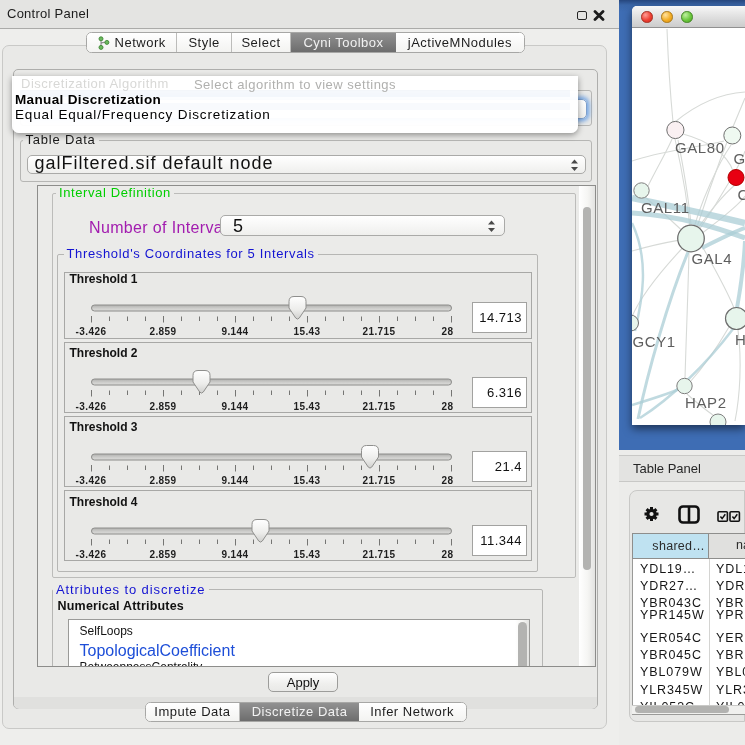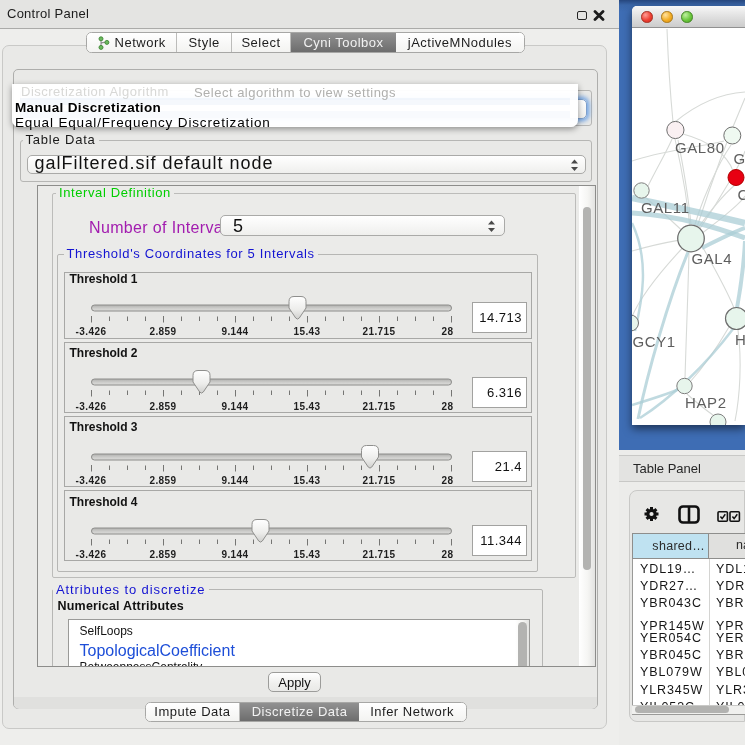--- a/index.html
+++ b/index.html
@@ -48,21 +48,21 @@
 #viewport { left:36.5px; top:184.5px; width:559px; height:482px; border:1px solid #8d8d8b;
   background:#ebebe9; overflow:hidden; }
 #viewport .vp { position:absolute; }
 
 .tpanel { position:absolute; left:26px; width:468.5px; border:1px solid #a8a8a6; background:#e9e9e7; }
 .tptitle { position:absolute; left:5px; top:5px; font-weight:bold; font-size:12px; color:#111; }
 .tfield { position:absolute; left:407px; width:55.5px; height:31px; background:#fff;
   border:1px solid #a2a2a0; font-size:13px; letter-spacing:0.5px; text-align:right; padding-right:4px; color:#111; }
 
 
-#popup { left:12px; top:84px; width:566px; height:43px; background:rgba(255,255,255,0.97);
+#popup { left:12px; top:76px; width:566px; height:57px; background:rgba(255,255,255,0.97);
   border-radius:0 0 7px 7px; box-shadow:0 2px 6px rgba(0,0,0,0.4); }
 
 
 .sbtrack { position:absolute; background:linear-gradient(90deg,#ffffff,#f5f5f3 55%,#e3e3e1); }
 .sbthumb { position:absolute; background:#b3b3b1; border-radius:4.5px; }
 
 
 #tpright { left:619px; top:450px; width:126px; height:295px; background:#ececea; }
 #tpbar { left:0; top:5px; width:126px; height:27px; background:#e3e3e1;
   border-top:1px solid #c8c8c6; border-bottom:1px solid #c8c8c6;
@@ -219,21 +219,21 @@
 <span class="vp" style="left:42px;top:456.3px;font-size:16px;color:#1d4ed8">TopologicalCoefficient</span>
 <span class="vp" style="left:42px;top:474.1px;font-size:12px;color:#111">BetweennessCentrality</span>
 <div class="vp sbtrack" style="left:477px;top:434.5px;width:14.5px;height:68px"></div>
 <div class="vp sbthumb" style="left:480px;top:436px;width:9.5px;height:66px"></div>
 
 </div>
 
   <div class="sbtrack" style="left:578.5px;top:185.5px;width:16.5px;height:480px"></div>
   <div class="sbthumb" style="left:582.5px;top:207px;width:8.5px;height:363px"></div>
 
-  <div class="abs" style="left:268px;top:671.5px;width:53px;height:20px;border:1px solid #9c9c9a;border-radius:5px;background:linear-gradient(#ffffff,#efefed 60%,#e9e9e7);font-size:13px;color:#111;text-align:center;line-height:19px">Apply</div>
+  <div class="abs" style="left:268px;top:671.5px;width:70px;height:20px;border:1px solid #9c9c9a;border-radius:5px;background:linear-gradient(#ffffff,#efefed 60%,#e9e9e7);font-size:13px;color:#111;text-align:center;line-height:19px">Apply</div>
 </div>
 
 <div id="popup" class="abs">
   <span class="abs" style="left:9px;top:-0.5px;font-size:13px;letter-spacing:0.5px;color:#d8d8d6">Discretization Algorithm</span>
   <div class="abs" style="left:8px;top:13.5px;width:550px;height:7px;background:rgba(110,155,215,0.07)"></div>
   <div class="abs" style="left:8px;top:26.5px;width:550px;height:7px;background:rgba(110,155,215,0.05)"></div>
   <div class="abs" style="left:0;top:0.5px;width:566px;text-align:center;font-size:13px;letter-spacing:0.5px;color:#b0b0ae">Select algorithm to view settings</div>
   <div class="abs" style="left:3px;top:15.5px;font-size:13.5px;font-weight:bold;letter-spacing:0.35px;color:#000">Manual Discretization</div>
   <div class="abs" style="left:3px;top:31px;font-size:13.5px;letter-spacing:0.85px;color:#000">Equal Equal/Frequency Discretization</div>
 </div>
@@ -336,21 +336,21 @@
       <span style="position:absolute;left:97px;top:2.2px">YDL1</span>
     </div>
 <div class="trow" style="top:126.8px">
       <span style="position:absolute;left:21px;top:2.2px">YDR27…</span>
       <span style="position:absolute;left:97px;top:2.2px">YDR2</span>
     </div>
 <div class="trow" style="top:144.1px">
       <span style="position:absolute;left:21px;top:2.2px">YBR043C</span>
       <span style="position:absolute;left:97px;top:2.2px">YBR0</span>
     </div>
-<div class="trow" style="top:167px">
+<div class="trow" style="top:156px">
       <span style="position:absolute;left:21px;top:2.2px">YPR145W</span>
       <span style="position:absolute;left:97px;top:2.2px">YPR1</span>
     </div>
 <div class="trow" style="top:178.7px">
       <span style="position:absolute;left:21px;top:2.2px">YER054C</span>
       <span style="position:absolute;left:97px;top:2.2px">YER0</span>
     </div>
 <div class="trow" style="top:196.0px">
       <span style="position:absolute;left:21px;top:2.2px">YBR045C</span>
       <span style="position:absolute;left:97px;top:2.2px">YBR0</span>

